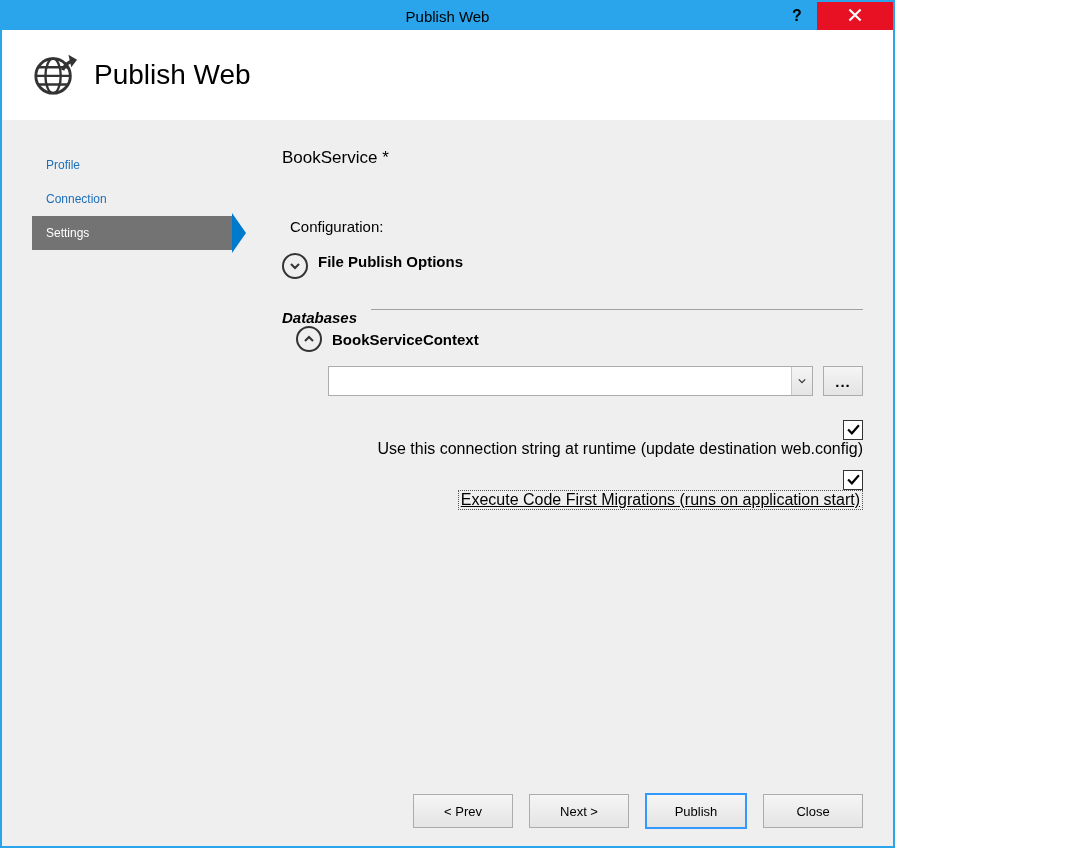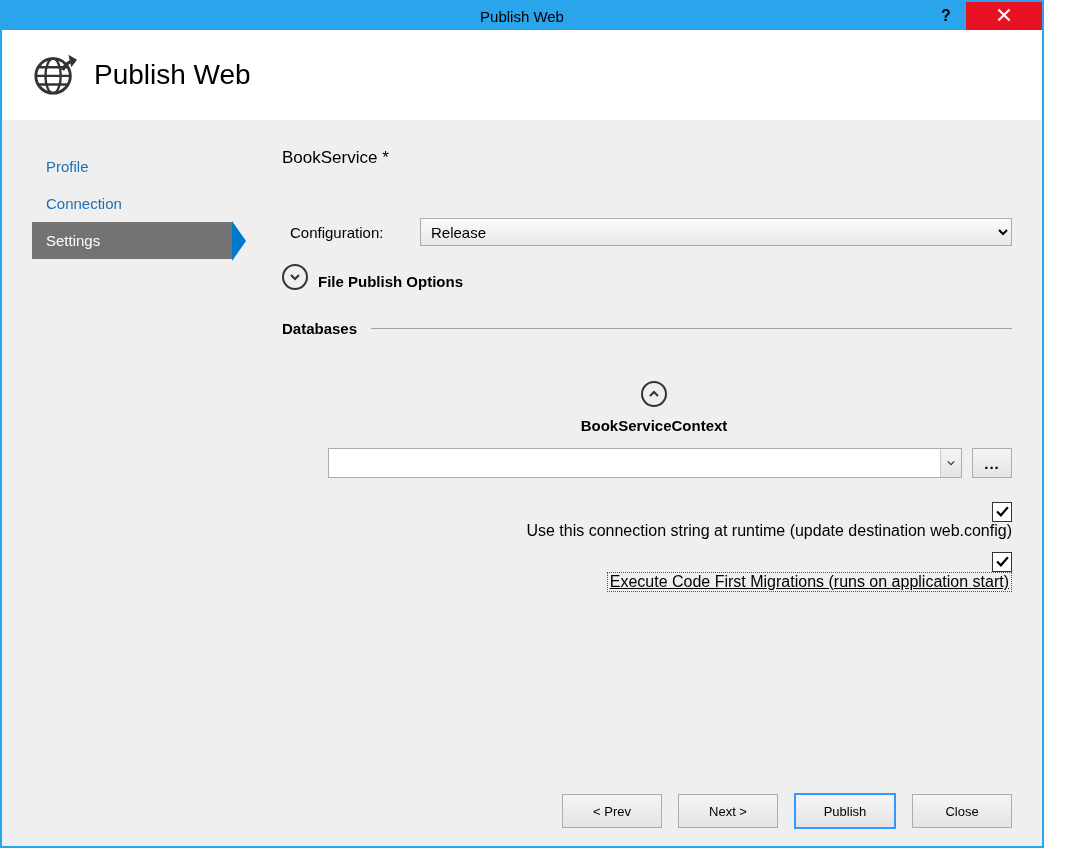--- a/index.html
+++ b/index.html
@@ -8,21 +8,21 @@
     width: 1080px;
     height: 848px;
     font-family: "Segoe UI", Tahoma, sans-serif;
     font-size: 15px;
     color: #000;
     background: #fff;
     overflow: hidden;
   }
   .window {
     box-sizing: border-box;
-    width: 1044px;
+    width: 895px;
     height: 848px;
     border: 2px solid #2aa4eb;
     display: flex;
     flex-direction: column;
   }
   .titlebar {
     height: 28px;
     background: #2aa4eb;
     display: flex;
     align-items: center;
@@ -86,21 +86,21 @@
   }
   .sidebar {
     width: 200px;
     display: flex;
     flex-direction: column;
   }
   .nav-item {
     padding: 10px 14px;
     color: #1d6fb8;
     cursor: pointer;
-    font-size: 15px;
+    font-size: 12px;
     position: relative;
   }
   .nav-item.active {
     background: #737373;
     color: #fff;
   }
   .nav-item.active::after {
     content: "";
     position: absolute;
     right: -14px;
@@ -132,54 +132,53 @@
     flex: 1;
     height: 28px;
     border: 1px solid #acacac;
     background: linear-gradient(#fbfbfb, #e7e7e7);
     padding: 2px 6px;
     font-family: inherit;
     font-size: 15px;
   }
   .expander {
     display: flex;
-    align-items: flex-end;
+    align-items: flex-start;
     gap: 10px;
     margin-bottom: 30px;
   }
   .exp-circle {
     width: 22px; height: 22px;
     border-radius: 50%;
     border: 2px solid #333;
     display: flex;
     align-items: center;
     justify-content: center;
     flex-shrink: 0;
   }
   .exp-circle svg { width: 10px; height: 10px; }
   .expander .exp-label { font-weight: 700; }
   .section-header {
     display: flex;
-    align-items: center;
+    align-items: flex-start;
     gap: 14px;
-    margin-bottom: 44px;
+    font-style: italic;
   }
   .section-header .sh-label { font-weight: 700; }
   .section-header .sh-line {
     flex: 1;
     height: 1px;
     background: #a0a0a0;
   }
   .db-block { padding-left: 14px; }
   .db-header {
     display: flex;
     align-items: center;
     gap: 10px;
     margin-bottom: 14px;
-    flex-direction: column;
   }
   .db-header .db-name { font-weight: 700; }
   .db-conn {
     display: flex;
     align-items: stretch;
     gap: 10px;
     margin-left: 32px;
     margin-bottom: 24px;
   }
   .db-conn .combo {
@@ -293,23 +292,20 @@
         <div class="nav-item">Profile</div>
         <div class="nav-item">Connection</div>
         <div class="nav-item active">Settings</div>
       </div>
 
       <div class="main">
         <div class="project-title">BookService *</div>
 
         <div class="row">
           <span class="label">Configuration:</span>
-          <select>
-            <option>Release</option>
-          </select>
         </div>
 
         <div class="expander">
           <span class="exp-circle">
             <svg viewBox="0 0 10 10">
                 <path d="M1 3 L5 7 L9 3" fill="none" stroke="#333" stroke-width="2"></path>
               </svg>
           </span>
           <span class="exp-label">File Publish Options</span>
         </div>

